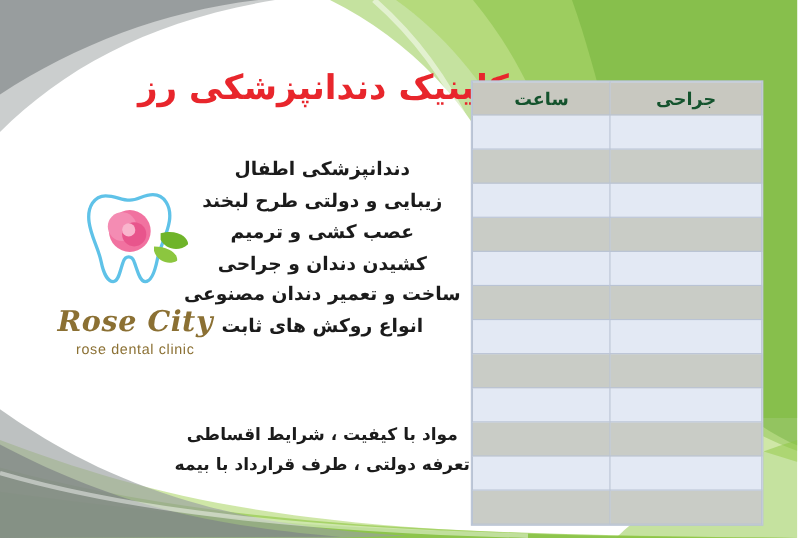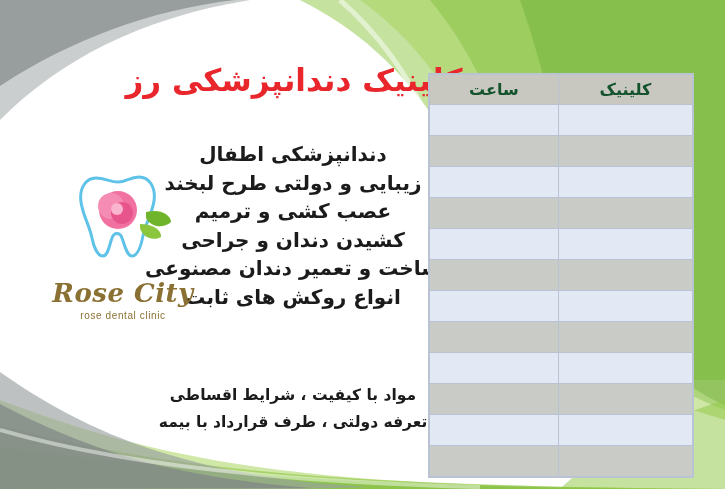--- a/index.html
+++ b/index.html
@@ -42,21 +42,21 @@
   
   .services {
     position: absolute;
     right: 236px;
     top: 140px;
     width: 392px;
     text-align: center;
     direction: rtl;
   }
   .service-item {
-    font-size: 20px;
+    font-size: 17px;
     font-weight: bold;
     color: #1b1b1b;
     line-height: 28.5px;
     white-space: nowrap;
   }
   
   .footer-notes {
     position: absolute;
     right: 236px;
     top: 382px;
@@ -92,21 +92,21 @@
     font-size: 26px;
     font-weight: bold;
     font-style: italic;
     color: #8b7033;
     letter-spacing: 0.5px;
     direction: ltr;
   }
   .logo-sub {
     margin-top: 2px;
     font-family: "Liberation Sans", sans-serif;
-    font-size: 10px;
+    font-size: 13px;
     color: #8b7033;
     letter-spacing: 0.6px;
     direction: ltr;
   }
   
   .schedule {
     position: absolute;
     right: 32px;
     top: 74px;
     width: 264px;
@@ -200,21 +200,21 @@
         <path d="M70,56 C84,56 92,63 91,69 C82,74 72,68 70,60 Z" fill="#8cc63f"></path>
       </svg>
     </div>
     <div class="logo-name">Rose City</div>
     <div class="logo-sub">rose dental clinic</div>
   </div>
 
   <table class="schedule">
     <thead>
       <tr>
-        <th>کلینیک</th>
+        <th>جراحی</th>
         <th>ساعت</th>
       </tr>
     </thead>
     <tbody>
       <tr class="odd">
           <td></td>
           <td></td>
         </tr>
       <tr class="even">
           <td></td>

